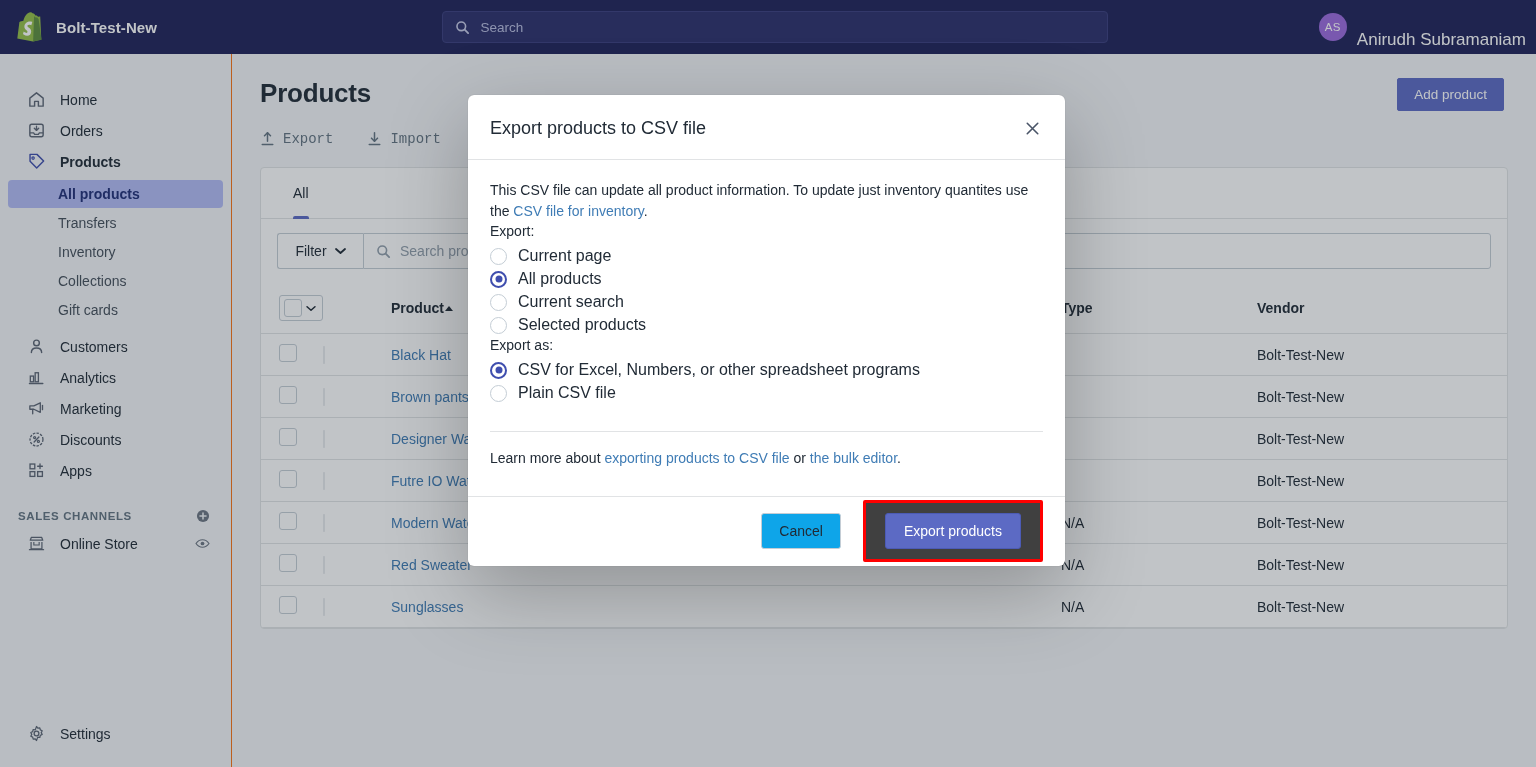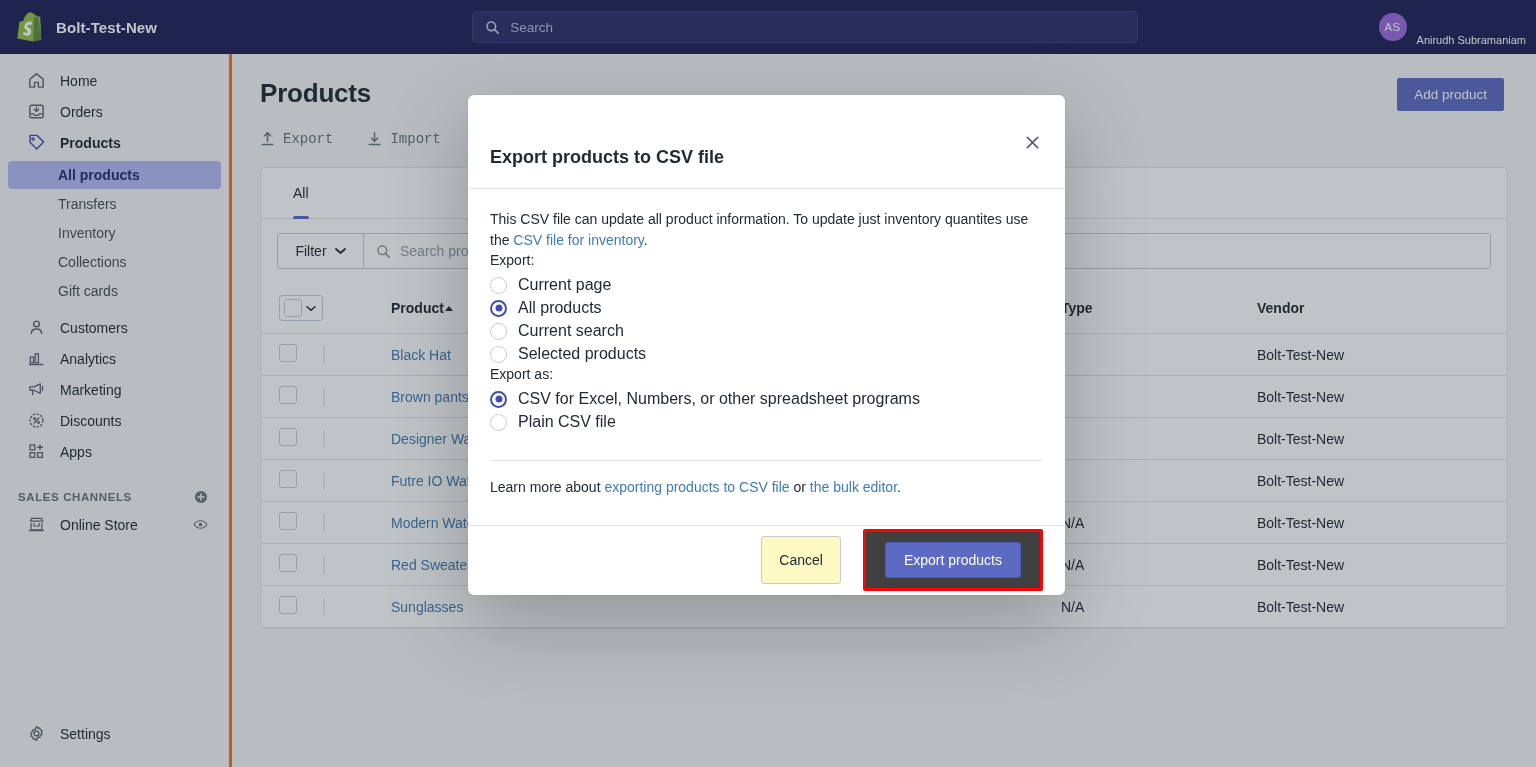--- a/index.html
+++ b/index.html
@@ -37,27 +37,27 @@
     width: 100%;
   }
   .search-box input::placeholder { color: #b9bde0; }
 
   .account { display: flex; align-items: center; gap: 10px; padding-right: 10px; }
   .avatar {
     width: 28px; height: 28px; border-radius: 50%; background: #9c6ade;
     color: #fff; font-size: 11.5px; display: flex; align-items: center; justify-content: center;
     letter-spacing: .3px;
   }
-  .account-name { color: #ffffff; font-size: 11px; white-space: nowrap; margin-top: 26px; }
+  .account-name { color: #ffffff; font-size: 17px; white-space: nowrap; margin-top: 26px; }
 
   
   .sidebar {
     position: absolute; top: 54px; left: 0; width: 232px; height: 713px;
-    background: #f4f6f8; border-right: 3px solid #f97316;
-    padding-top: 11px;
+    background: #f4f6f8; border-right: 1px solid #f97316;
+    padding-top: 30px;
   }
   .nav-item {
     display: flex; align-items: center; gap: 14px;
     height: 31px; padding: 0 12px 0 18px; margin: 0 8px;
     border-radius: 4px; cursor: pointer;
   }
   .nav-item .nicon { width: 20px; height: 20px; flex: none; display: flex; align-items: center; justify-content: center; }
   .nav-item .nlabel { font-size: 14px; color: #212b36; white-space: nowrap; }
   .nav-item.bold .nlabel { font-weight: 600; }
 
@@ -170,21 +170,21 @@
   .modal {
     position: absolute; left: 468px; top: 95px; width: 597px;
     background: #ffffff; border-radius: 6px;
     box-shadow: 0 26px 80px rgba(0,0,0,.25), 0 0 1px rgba(0,0,0,.25);
     z-index: 50; overflow: hidden;
   }
   .modal-head {
     display: flex; align-items: center; padding: 22px 22px 20px 22px;
     border-bottom: 1px solid #e1e3e5;
   }
-  .modal-title { font-size: 18px; color: #212b36; font-weight: bold; margin-top: 30px; }
+  .modal-title { font-size: 18px; color: #212b36; font-weight: normal; }
   .modal-close {
     margin-left: auto; width: 22px; height: 22px; cursor: pointer;
     display: flex; align-items: center; justify-content: center;
   }
   .modal-body { padding: 20px 22px 8px 22px; }
   .modal-desc { font-size: 14px; color: #212b36; line-height: 1.52; }
   a.blue { color: #3f7cb5; text-decoration: none; cursor: pointer; }
   .group-label { font-size: 14px; color: #212b36; margin-bottom: 6px; }
   .radio-row { display: flex; align-items: center; gap: 11px; height: 23px; cursor: pointer; }
   .radio {
@@ -198,22 +198,22 @@
     width: 7px; height: 7px; border-radius: 50%; background: #3f4eae;
   }
   .radio-label { font-size: 16px; color: #212b36; }
   .modal-sep { height: 1px; background: #e1e3e5; margin: 26px 0 0 0; }
   .learn { font-size: 14px; color: #212b36; padding: 18px 0 22px 0; }
   .modal-foot {
     border-top: 1px solid #e1e3e5; padding: 16px 22px;
     display: flex; justify-content: flex-end; align-items: center; gap: 0; height: 70px;
   }
   .btn-cancel {
-    height: 48px; padding: 0 17px; border: 1px solid #c4cdd5; border-radius: 3px;
-    background: #fef9c3; color: #212b36; font-size: 14px; cursor: pointer;
+    height: 36px; padding: 0 17px; border: 1px solid #c4cdd5; border-radius: 3px;
+    background: #0ea5e9; color: #212b36; font-size: 14px; cursor: pointer;
     font-family: "Liberation Sans", sans-serif;
     text-align: center;
   }
   .hl-box {
     border: 3px solid #ff0000; border-radius: 2px; background: #404040;
     padding: 10px 19px; margin-left: 22px;
   }
   .btn-export {
     height: 36px; padding: 0 18px; border: 1px solid #4c5bb5; border-radius: 3px;
     background: #5c6ac4; color: #fff; font-size: 14px; cursor: pointer;

